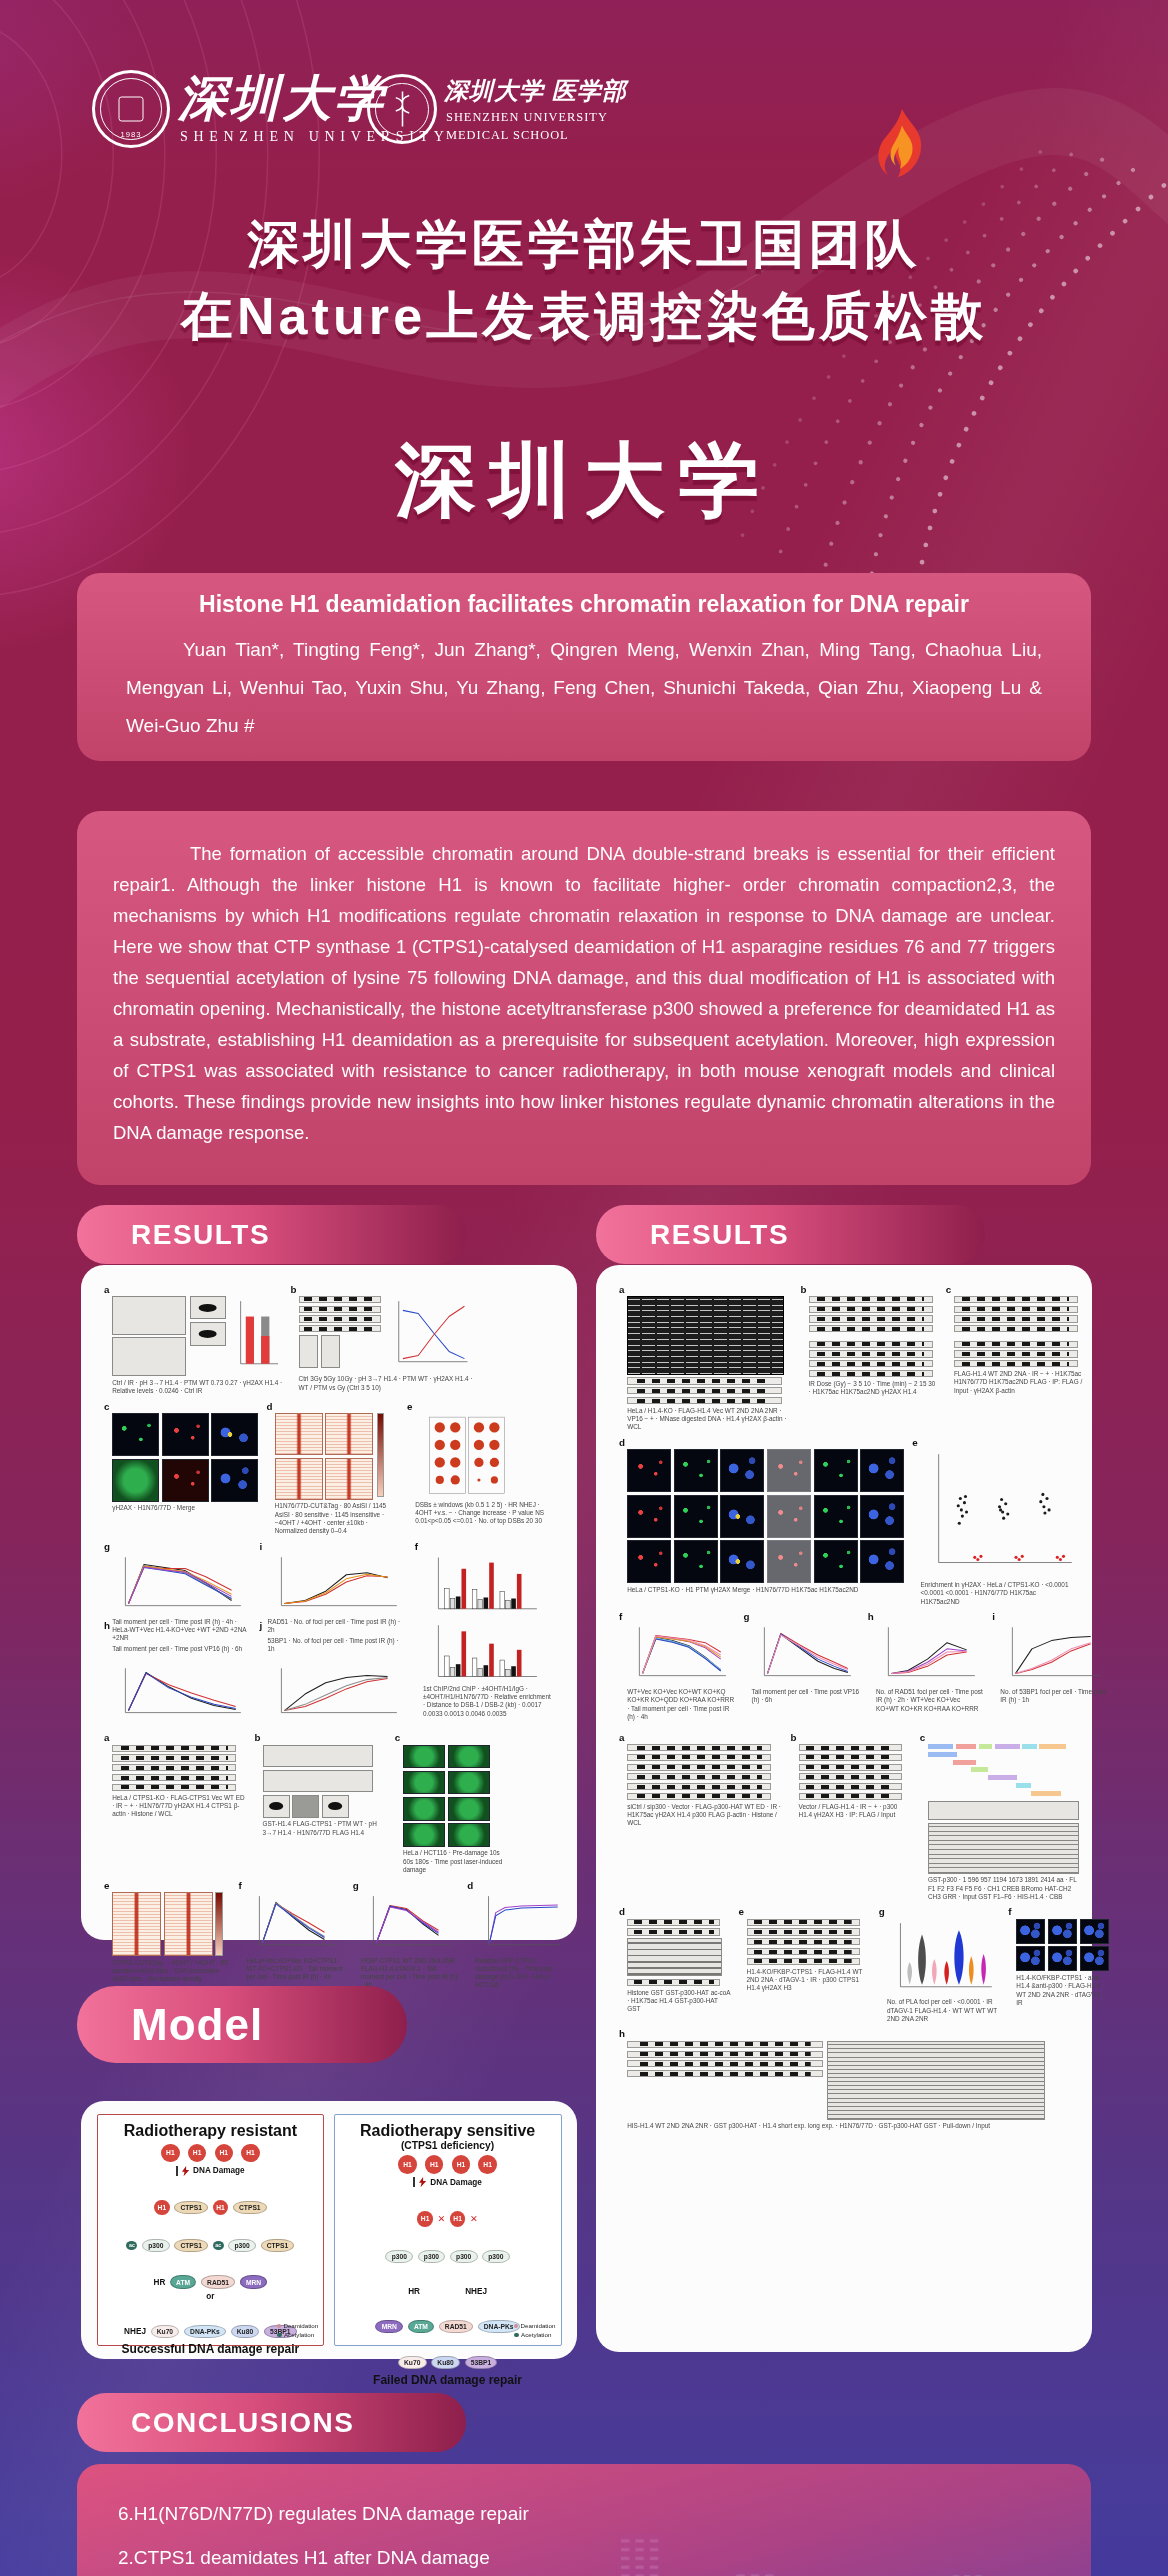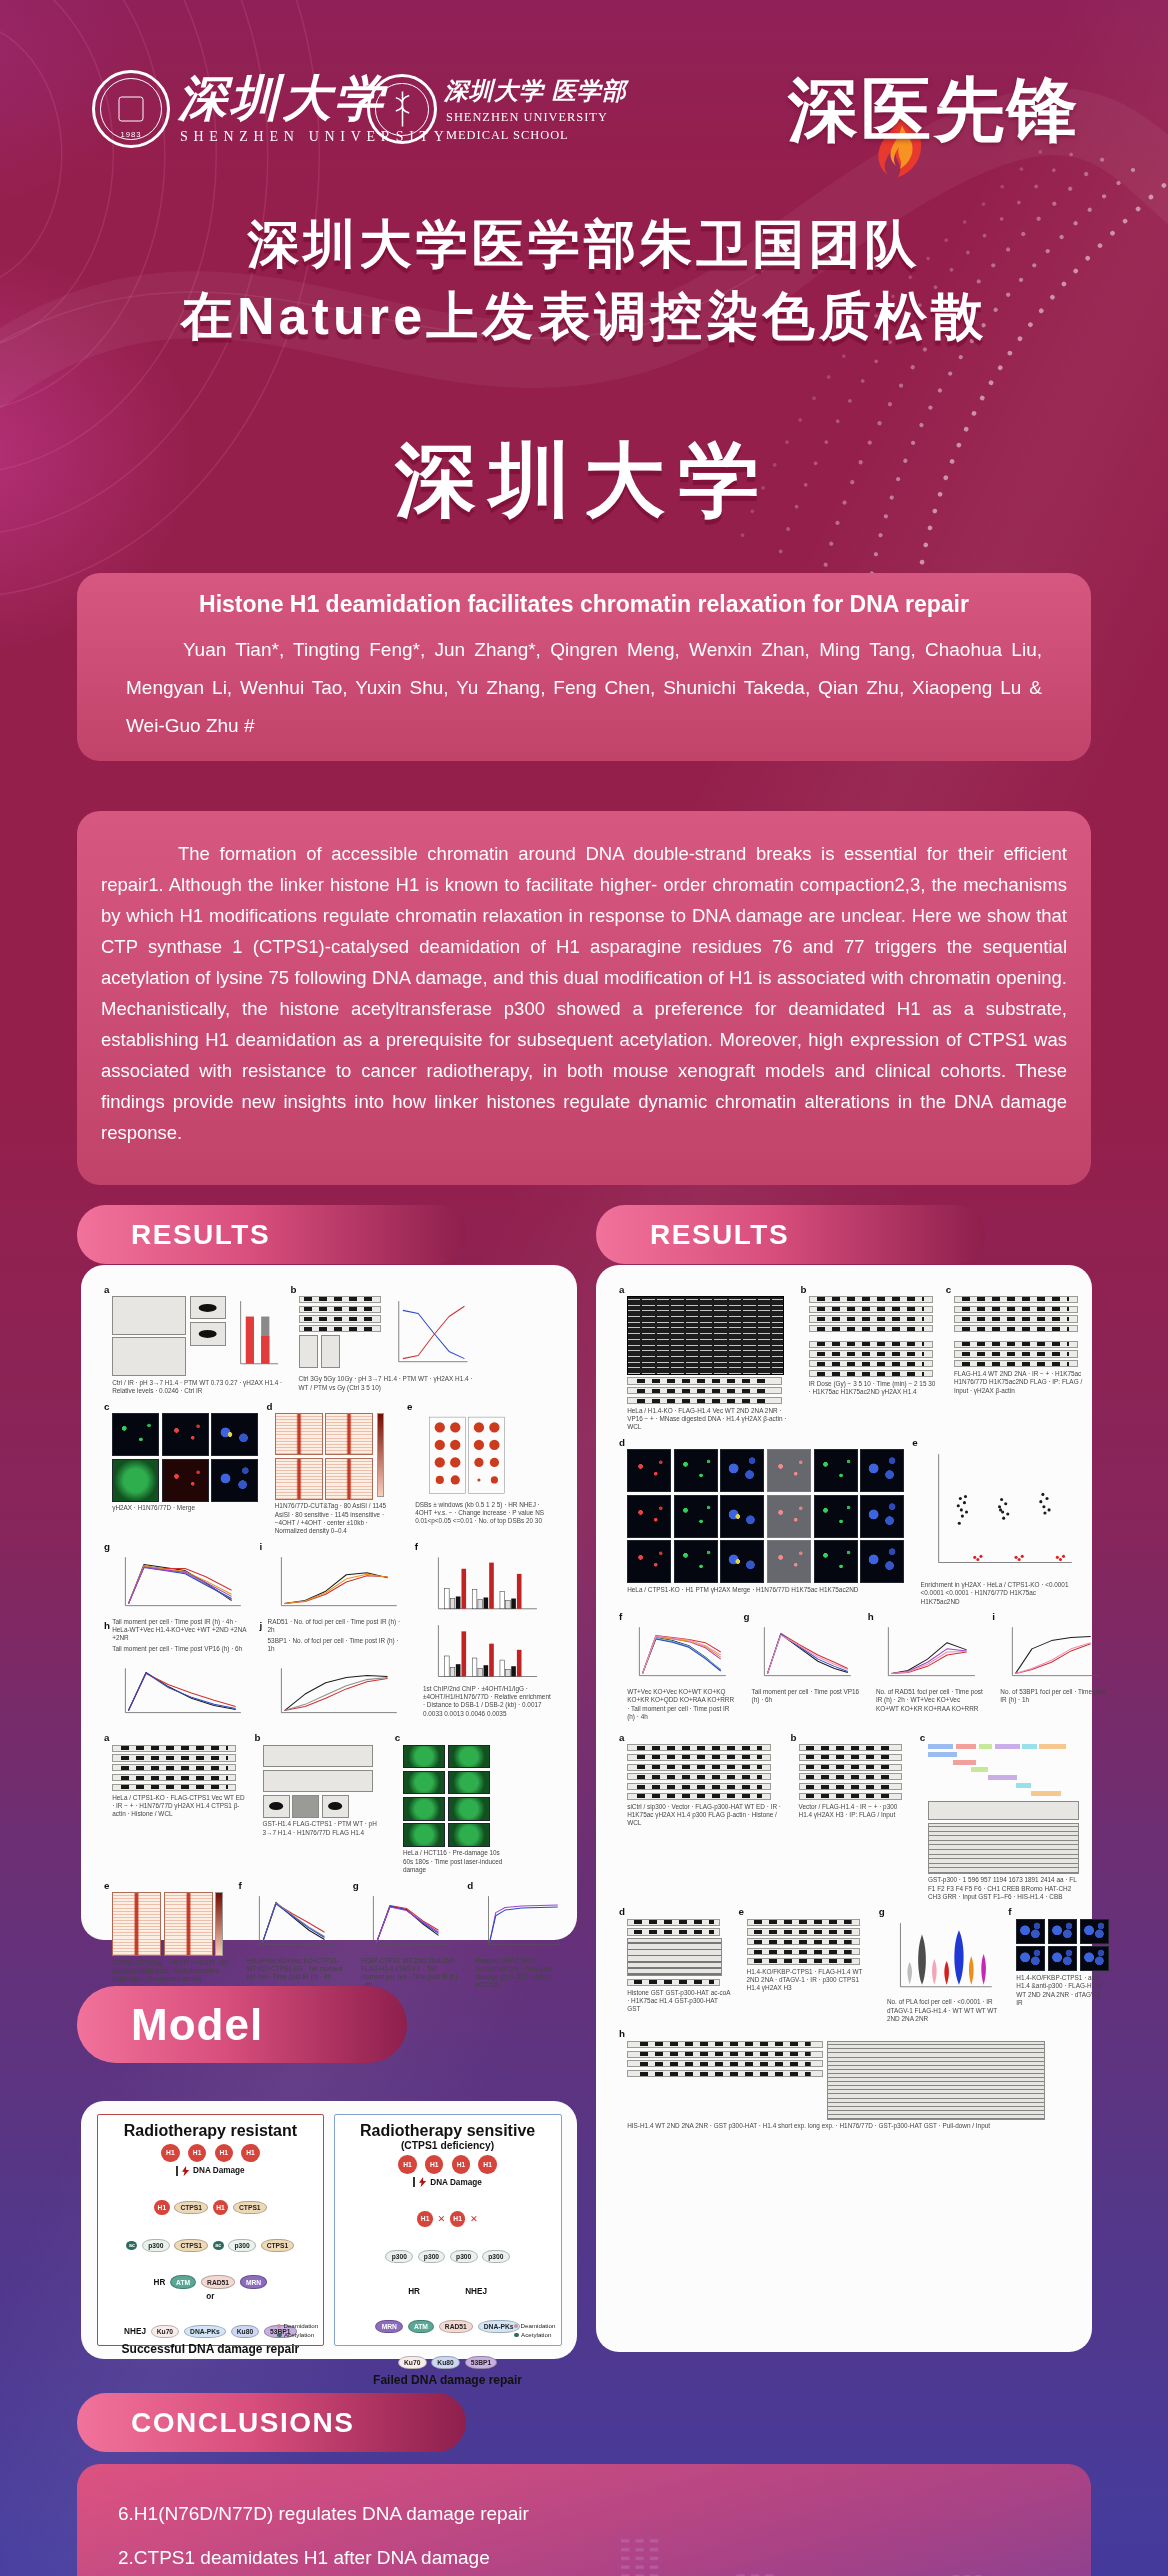--- a/index.html
+++ b/index.html
@@ -36,21 +36,21 @@
   .t3{top:354px;font-size:52px;}
   .t4{top:427px;font-size:81px;letter-spacing:13.4px;}
   
   .card{position:absolute;border-radius:23px;box-sizing:border-box;}
   .pcard{background:linear-gradient(180deg,#d65780 0%,#c2436a 100%);}
   .pill{position:absolute;height:59px;border-radius:29px;display:flex;align-items:center;
     background:linear-gradient(90deg,#f1729b 0%,#d84e7c 45%,#8e1f4c 100%);
     color:#fff;font-weight:bold;font-size:28px;letter-spacing:1.5px;padding-left:54px;box-sizing:border-box;}
   .paper-title{margin:17.5px 46px 0;text-align:center;font-size:23px;font-weight:bold;line-height:1.2;}
   .authors{margin:13.4px 49px 0;font-size:19px;line-height:38px;text-align:justify;text-indent:57px;}
-  .abs-text{margin:27px 24px 0;font-size:18.5px;line-height:31px;text-align:justify;text-indent:77px;}
+  .abs-text{margin:27px 36px 0;font-size:18.5px;line-height:31px;text-align:justify;text-indent:77px;}
   .wcard{background:#fdfcfd;}
   .ccard{background:linear-gradient(165deg, rgba(233,84,125,.92) 0%, rgba(210,70,125,.72) 55%, rgba(160,70,150,.55) 100%);}
   .concl{margin:31px 41px 0;font-size:19px;line-height:37px;}
   .concl p{margin:0 0 7.2px 0;}
   
   .fig{position:absolute;left:23px;right:23px;color:#222;}
   .figrow{display:flex;gap:8.2px;margin-bottom:7.2px;align-items:flex-start;}
   .panel{position:relative;flex:0 0 auto;}
   .pl{position:absolute;top:-2.1px;left:0;font-weight:bold;font-size:9.8px;color:#111;}
   .art{display:flex;gap:3.6px;align-items:flex-start;margin:10.3px 0 2.6px 8.2px;}
@@ -245,21 +245,20 @@
         <path d="M63,28 V96 M50,40 C76,48 50,62 76,70 M76,36 C50,44 76,58 50,66" stroke="#fff" stroke-width="3" fill="none"></path>
       </svg>
     </div>
     <div class="med-cn">深圳大学 医学部</div>
     <div class="med-en1">SHENZHEN UNIVERSITY</div>
     <div class="med-en2">MEDICAL SCHOOL</div>
     <svg class="flame" width="62" height="72" viewBox="0 0 60 70">
       <path d="M30,2 C38,18 52,24 48,44 C45,58 34,66 26,68 C34,56 20,52 24,38 C14,48 10,58 16,66 C6,58 4,44 12,32 C20,22 26,16 30,2Z" fill="#e8392f"></path>
       <path d="M30,18 C34,28 42,32 40,44 C38,53 32,58 28,60 C32,52 24,48 27,39 C22,46 21,52 24,57 C18,52 17,44 22,36 C26,29 28,25 30,18Z" fill="#f79322"></path>
     </svg>
-    <div class="pioneer">深医先锋</div>
   </div>
 
   <div class="btitle t1">深圳大学医学部朱卫国团队</div>
   <div class="btitle t2">在Nature上发表调控染色质松散</div>
   <div class="btitle t4">深圳大学</div>
 
   <div class="card pcard" style="left:77px;top:573px;width:1014px;height:188px;">
     <div class="paper-title">Histone H1 deamidation facilitates chromatin relaxation for DNA repair</div>
     <div class="authors">Yuan Tian*, Tingting Feng*, Jun Zhang*, Qingren Meng, Wenxin Zhan, Ming Tang, Chaohua Liu, Mengyan Li, Wenhui Tao, Yuxin Shu, Yu Zhang, Feng Chen, Shunichi Takeda, Qian Zhu, Xiaopeng Lu &amp; Wei-Guo Zhu #</div>
   </div>

